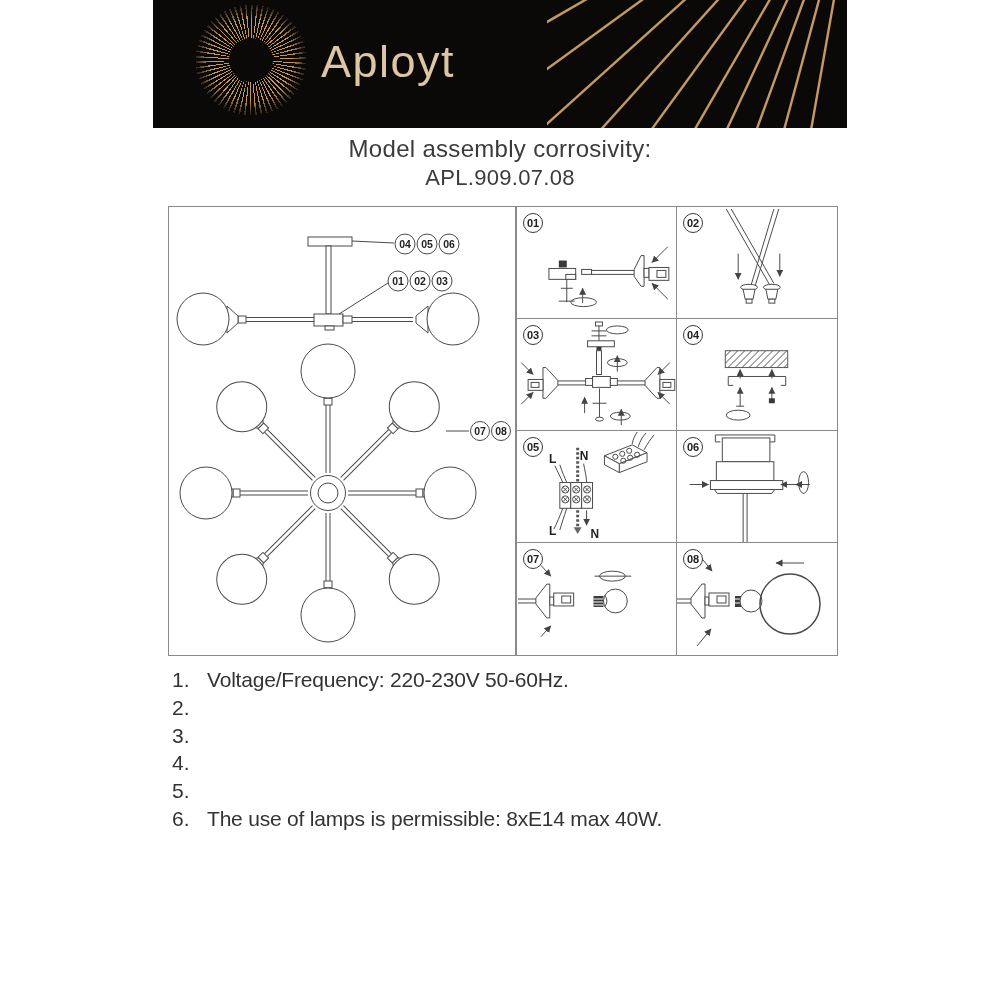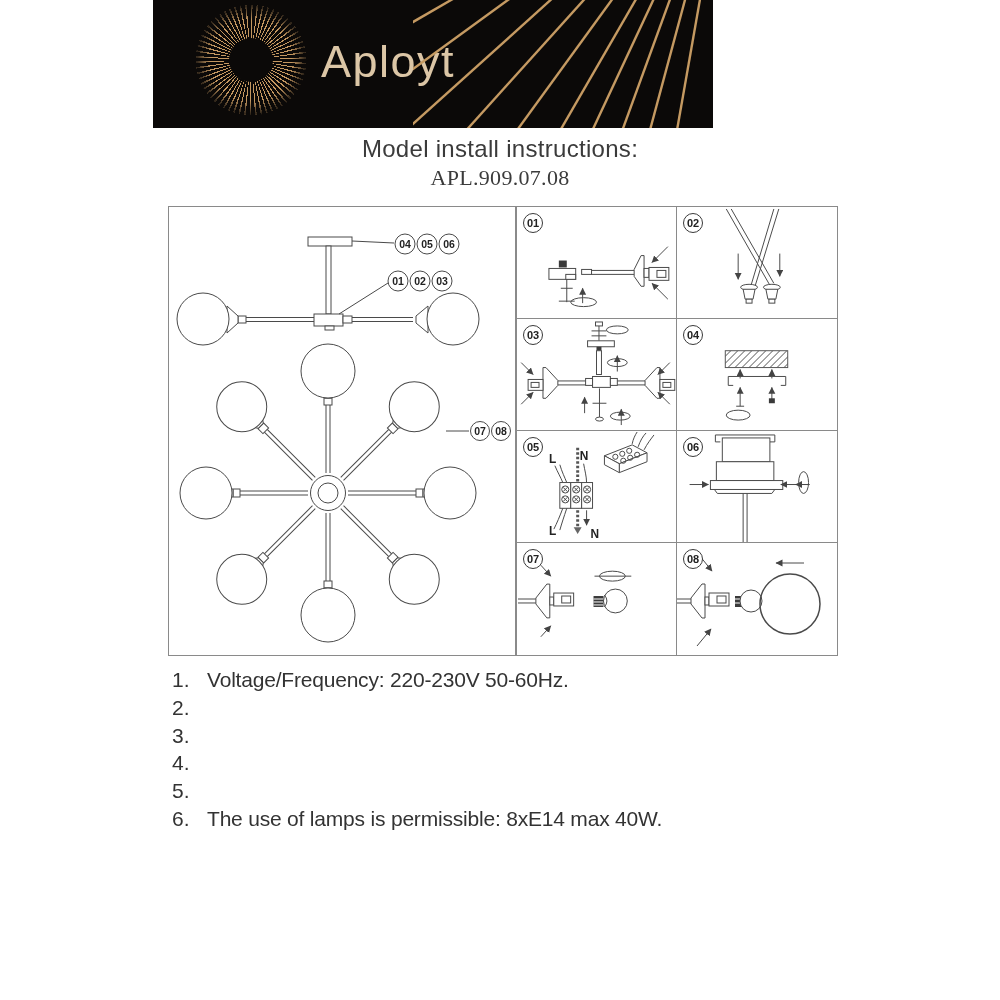--- a/index.html
+++ b/index.html
@@ -1,37 +1,37 @@
 <!DOCTYPE html>
 <html><head>
 <meta charset="utf-8">
 <style>
   * { box-sizing: border-box; margin: 0; padding: 0; }
   html,body { background:#fff; }
   .page { position:relative; width:1000px; height:1000px; background:#fff; overflow:hidden;
           font-family:"Liberation Sans", sans-serif; }
 
   
-  .header { position:absolute; left:153px; top:0; width:560px; height:128px;
+  .header { position:absolute; left:153px; top:0; width:694px; height:128px;
             background:#0b0908; overflow:hidden; }
   .burst { position:absolute; left:43px; top:5px; width:110px; height:110px; border-radius:50%;
            background:repeating-conic-gradient(from 0deg, #c49760 0 1.7deg, #0b0908 1.7deg 5.8deg); }
   .burst-fade { position:absolute; left:43px; top:5px; width:110px; height:110px; border-radius:50%;
            background:radial-gradient(circle, rgba(11,9,8,0) 52%, #0b0908 74%); }
   .burst-hole { position:absolute; left:76px; top:38px; width:44px; height:44px; border-radius:50%;
            background:#0b0908; }
   .brand { position:absolute; left:168px; top:36px; color:#dcc6a6; font-size:45px;
            letter-spacing:1.5px; font-weight:400; }
   .rays { position:absolute; right:0; top:0; width:300px; height:128px; }
 
   
   .title1 { position:absolute; left:0; top:135px; width:1000px; text-align:center;
             font-size:24px; color:#3b3b3b; letter-spacing:0.3px; }
   .title2 { position:absolute; left:0; top:165px; width:1000px; text-align:center;
-            font-size:22px; color:#3b3b3b; letter-spacing:0.3px;font-family:Liberation Serif, serif; }
+            font-size:22px; color:#3b3b3b; letter-spacing:0.3px; }
 
   
   .diagram-box { position:absolute; left:168px; top:206px; width:348px; height:450px;
                  border:1px solid #8a8a8a; background:#fff; }
   .diagram-box svg { width:100%; height:100%; }
   .grid { position:absolute; left:516px; top:206px; width:322px; height:450px;
           border:1px solid #8a8a8a; display:grid;
           grid-template-columns:1fr 1fr; grid-template-rows:repeat(4,1fr); background:#fff; }
   .cell { position:relative; border-right:1px solid #8a8a8a; border-bottom:1px solid #8a8a8a; }
   .cell:nth-child(2n) { border-right:none; }
@@ -86,21 +86,21 @@
         <line x1="315" y1="-160" x2="-33" y2="226"></line>
         <line x1="315" y1="-160" x2="-71" y2="188"></line>
         <line x1="315" y1="-160" x2="-106" y2="146"></line>
         <line x1="315" y1="-160" x2="-135" y2="100"></line>
         <line x1="315" y1="-160" x2="-160" y2="52"></line>
         <line x1="315" y1="-160" x2="-180" y2="1"></line>
       </g>
     </svg>
   </div>
 
-  <div class="title1">Model install instructions:</div>
+  <div class="title1">Model assembly corrosivity:</div>
   <div class="title2">APL.909.07.08</div>
 
   <div class="diagram-box">
     <svg viewBox="0 0 346 448">
 
       <g>
         <rect class="sf" x="139" y="30" width="44" height="9"></rect>
         <rect class="sf" x="157" y="39" width="5" height="68"></rect>
         <rect class="sf" x="145" y="107" width="29" height="12"></rect>
         <rect class="sf" x="174" y="109" width="9" height="7"></rect>

